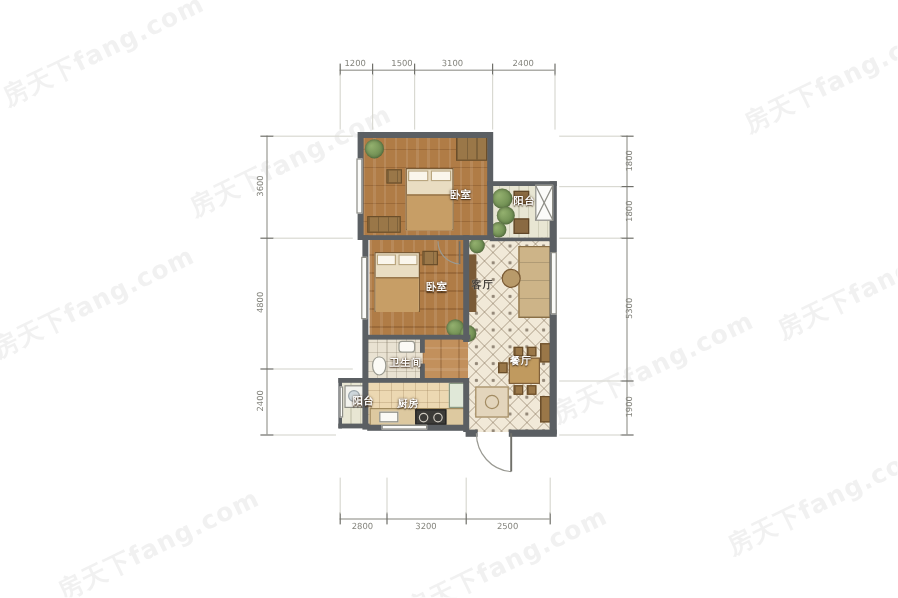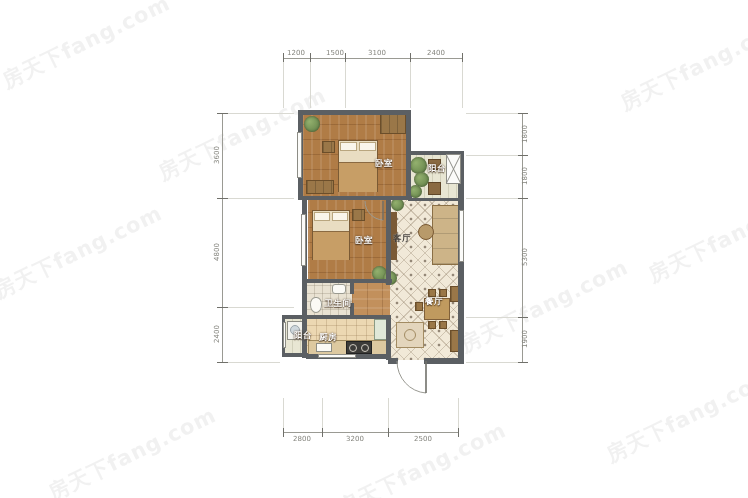--- a/index.html
+++ b/index.html
@@ -176,21 +176,21 @@
     <line x1="19" y1="1" x2="19" y2="20" stroke="#70706a" stroke-width="1.4"></line>
   </svg>
 
   <div class="roomlab" style="left:370px;top:158px;width:28px">卧室</div>
   <div class="roomlab" style="left:424px;top:163px;width:26px">阳台</div>
   <div class="roomlab" style="left:350px;top:235px;width:28px">卧室</div>
   <div class="roomlab dark" style="left:390px;top:233px;width:24px">客厅</div>
   <div class="roomlab" style="left:422px;top:296px;width:24px">餐厅</div>
   <div class="roomlab" style="left:320px;top:298px;width:36px">卫生间</div>
   <div class="roomlab" style="left:291px;top:330px;width:24px">阳台</div>
-  <div class="roomlab" style="left:316px;top:332px;width:24px">厨房</div>
+  <div class="roomlab" style="left:328px;top:332px;width:24px">厨房</div>
 
   <div class="dimline" style="left:283px;top:58px;width:179px;height:1px"></div>
   <div class="tick" style="left:283px;top:53px;width:1px;height:10px"></div>
   <div class="tick" style="left:310px;top:53px;width:1px;height:10px"></div>
   <div class="tick" style="left:345px;top:53px;width:1px;height:10px"></div>
   <div class="tick" style="left:410px;top:53px;width:1px;height:10px"></div>
   <div class="tick" style="left:462px;top:53px;width:1px;height:10px"></div>
   <div class="ext" style="left:283px;top:62px;width:1px;height:46px"></div>
   <div class="ext" style="left:310px;top:62px;width:1px;height:46px"></div>
   <div class="ext" style="left:345px;top:62px;width:1px;height:46px"></div>

